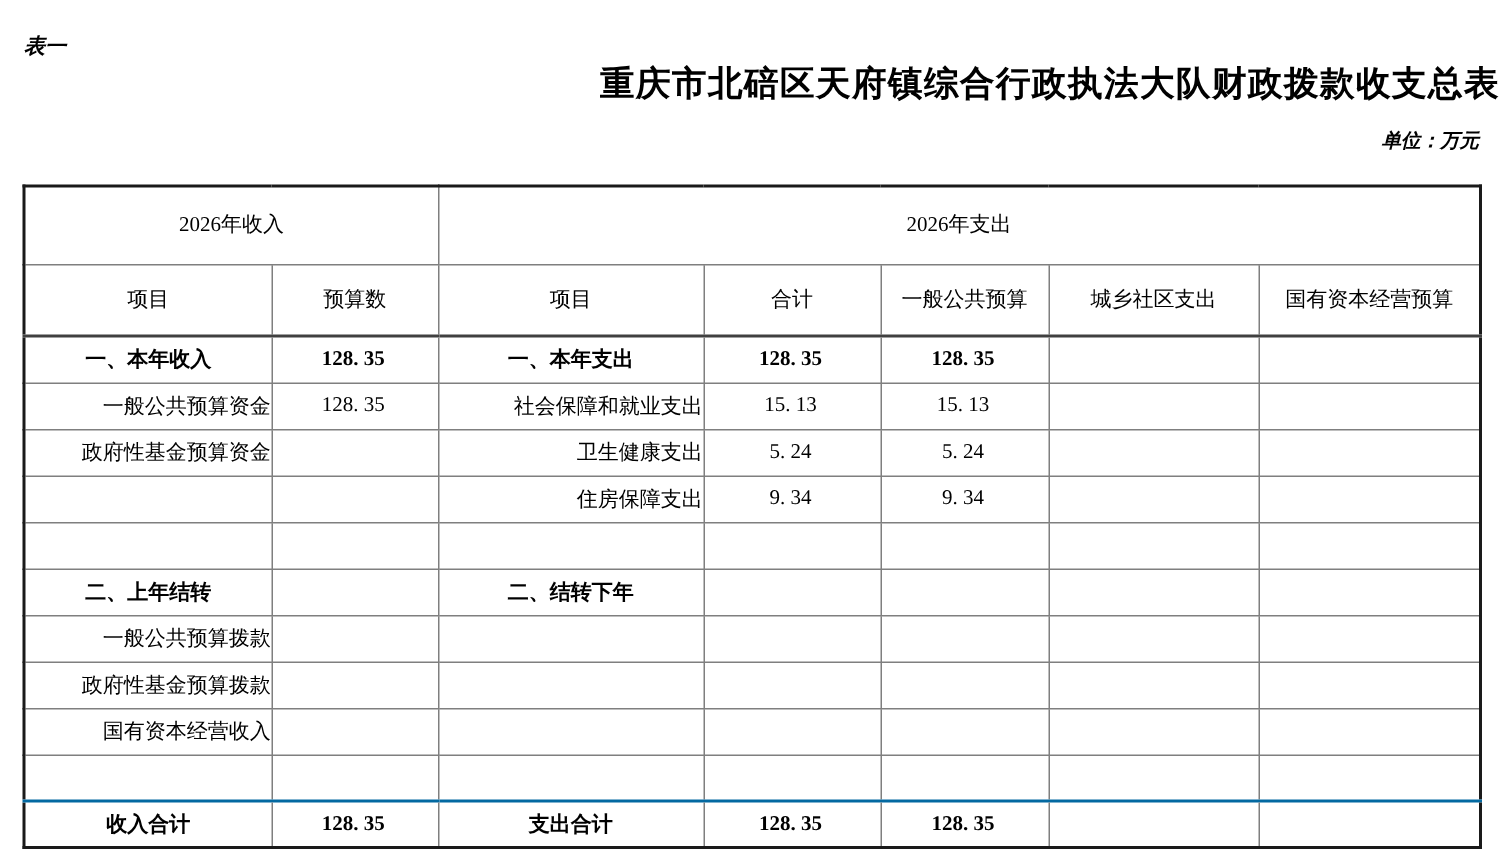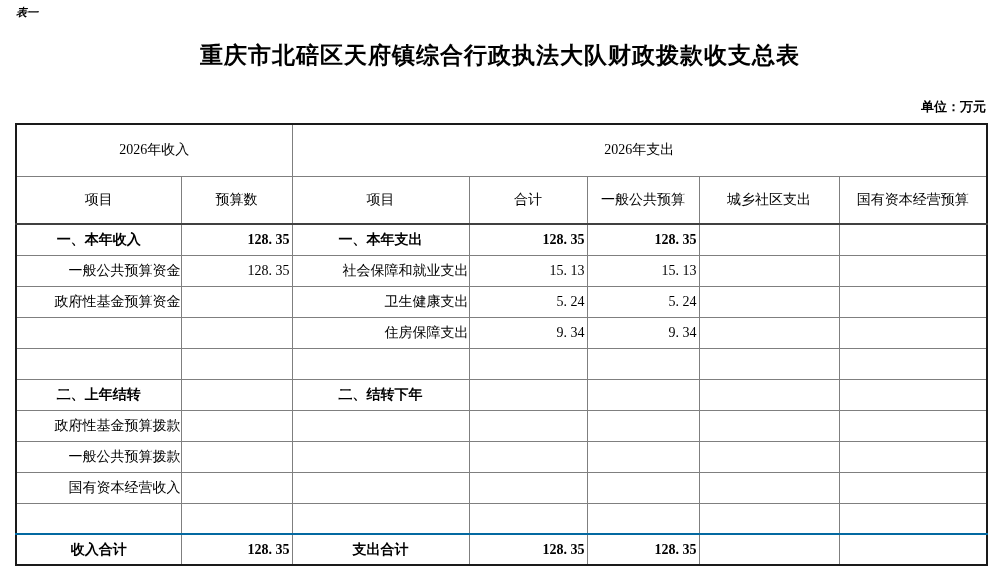--- a/index.html
+++ b/index.html
@@ -5,32 +5,32 @@
   html,body{margin:0;padding:0;background:#e8e8e8;}
   .page{
     position:relative;
     width:1000px;height:578px;
     background:#ffffff;
     font-family:"Liberation Serif","DejaVu Serif",serif;
     color:#000;
     overflow:hidden;
   }
   .table-label{
-    position:absolute;left:16px;top:5px;
-    font-size:11px;font-style:italic;font-weight:600;
+    position:absolute;left:16px;top:22px;
+    font-size:14px;font-style:italic;font-weight:600;
   }
   .page-title{
     position:absolute;left:0;top:40px;width:100%;
-    text-align:center;
+    text-align:right;
     font-family:"Liberation Sans","DejaVu Sans",sans-serif;
     font-size:23px;font-weight:bold;letter-spacing:1px;
   }
   .unit-note{
-    position:absolute;right:14px;top:98px;
-    font-size:13px;font-weight:600;
+    position:absolute;right:14px;top:85px;
+    font-size:13px;font-style:italic;font-weight:600;
   }
   table.budget{
     position:absolute;left:15px;top:123px;
     width:971px;
     border-collapse:collapse;
     table-layout:fixed;
     border:2px solid #1a1a1a;
     font-size:14px;
   }
   table.budget th, table.budget td{
@@ -43,21 +43,21 @@
     font-weight:normal;
     text-align:center;
     vertical-align:middle;
   }
   thead tr.group-row{height:52px;}
   thead tr.cols-row{height:48px;}
   thead tr.cols-row th{border-bottom:2px solid #404040;}
   tbody tr{height:31px;}
   tbody td{vertical-align:middle;}
   tbody td.label{text-align:right;padding-left:4px;}
-  tbody td.num{text-align:right;padding-right:2px;}
+  tbody td.num{text-align:center;padding-right:2px;}
   tbody tr.section td, tbody tr.total td{font-weight:bold;}
   tbody tr.section td.label, tbody tr.total td.label{text-align:center;padding-left:0;}
   tbody tr.total td{border-top:2px solid #0369a1;}
 </style>
 </head>
 <body>
 
 <div class="page">
 
   <div class="table-label">表一</div>
@@ -140,30 +140,30 @@
         <tr class="section">
           <td class="label">二、上年结转</td>
           <td class="num"></td>
           <td class="label">二、结转下年</td>
           <td class="num"></td>
           <td class="num"></td>
           <td class="num"></td>
           <td class="num"></td>
         </tr>
         <tr class="item">
-          <td class="label">政府性基金预算拨款</td>
+          <td class="label">一般公共预算拨款</td>
           <td class="num"></td>
           <td class="label"></td>
           <td class="num"></td>
           <td class="num"></td>
           <td class="num"></td>
           <td class="num"></td>
         </tr>
         <tr class="item">
-          <td class="label">一般公共预算拨款</td>
+          <td class="label">政府性基金预算拨款</td>
           <td class="num"></td>
           <td class="label"></td>
           <td class="num"></td>
           <td class="num"></td>
           <td class="num"></td>
           <td class="num"></td>
         </tr>
         <tr class="item">
           <td class="label">国有资本经营收入</td>
           <td class="num"></td>

